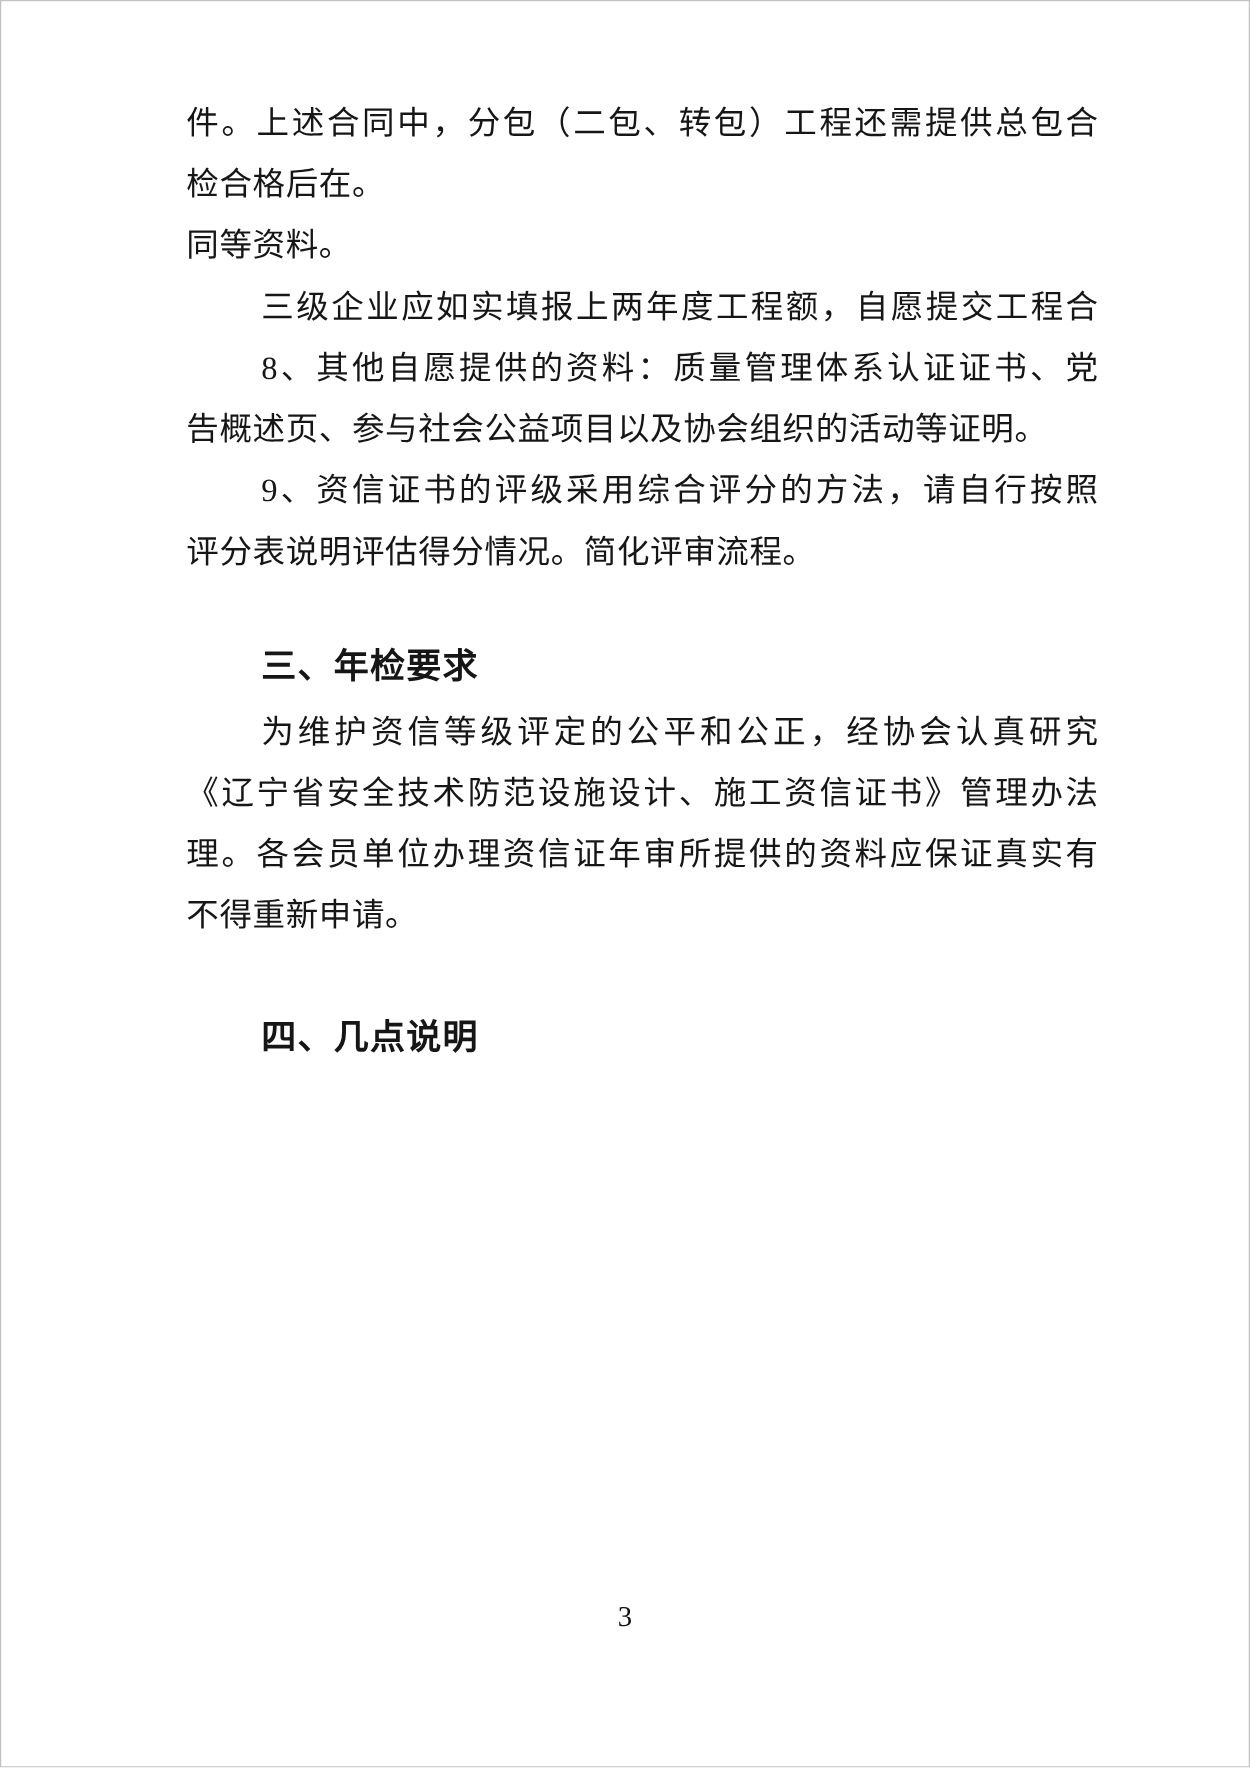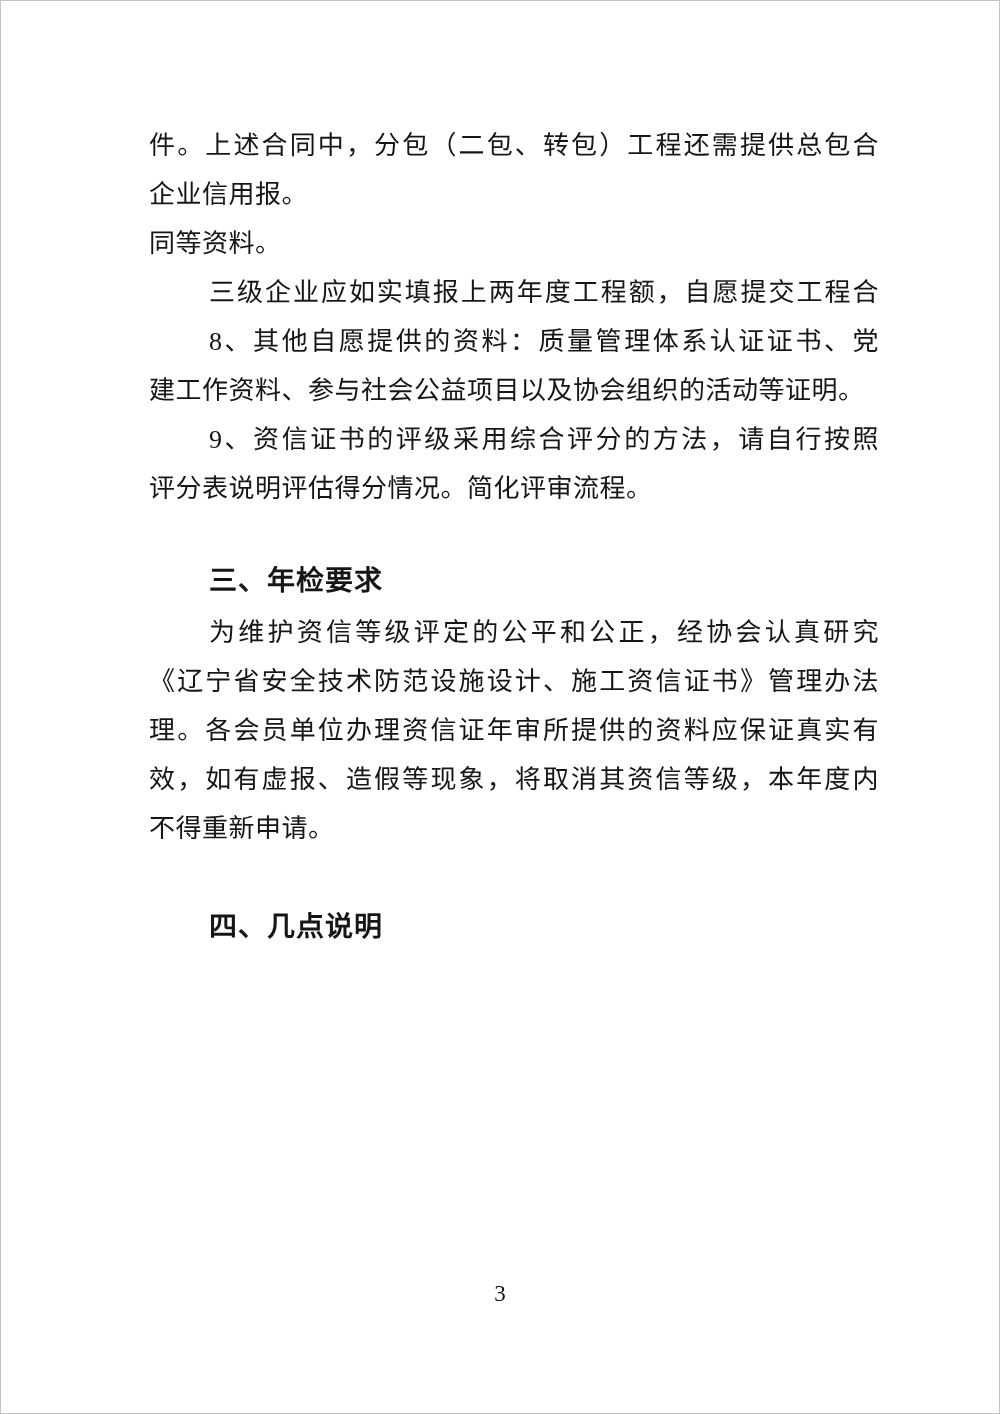--- a/index.html
+++ b/index.html
@@ -14,21 +14,20 @@
     box-sizing: border-box;
     border: 1px solid #c2c2c2;
     background: #ffffff;
     overflow: hidden;
     font-family: "Liberation Serif", "DejaVu Serif", serif;
     color: #161616;
   }
   .doc-body {
     position: relative;
     padding: 73px 120px 0 148px;
-    margin-top: 47px;
   }
   .para {
     margin: 0;
   }
   .line {
     font-size: 26px;
     line-height: 49px;
     text-align: justify;
     text-align-last: justify;
     letter-spacing: 0.5px;
@@ -65,38 +64,37 @@
     font-family: "Liberation Serif", "DejaVu Serif", serif;
   }
 </style>
 </head>
 <body>
 
 <div class="page">
   <div class="doc-body">
       <div class="para">
         <div class="line">件。上述合同中，分包（二包、转包）工程还需提供总包合</div>
-        <div class="line last">企业信用报。</div>
+        <div class="line last">检合格后在。</div>
       </div>
       <div class="para">
         <div class="line last">同等资料。</div>
         <div class="line first-indent">三级企业应如实填报上两年度工程额，自愿提交工程合</div>
       </div>
       <div class="para">
         <div class="line first-indent">8、其他自愿提供的资料：质量管理体系认证证书、党</div>
-        <div class="line last">建工作资料、参与社会公益项目以及协会组织的活动等证明。</div>
+        <div class="line last">告概述页、参与社会公益项目以及协会组织的活动等证明。</div>
       </div>
       <div class="para">
         <div class="line first-indent">9、资信证书的评级采用综合评分的方法，请自行按照</div>
         <div class="line last">评分表说明评估得分情况。简化评审流程。</div>
       </div>
       <div class="heading">三、年检要求</div>
       <div class="para">
         <div class="line first-indent">为维护资信等级评定的公平和公正，经协会认真研究</div>
         <div class="line">《辽宁省安全技术防范设施设计、施工资信证书》管理办法</div>
         <div class="line">理。各会员单位办理资信证年审所提供的资料应保证真实有</div>
-        <div class="line">效，如有虚报、造假等现象，将取消其资信等级，本年度内</div>
         <div class="line last">不得重新申请。</div>
       </div>
       <div class="heading">四、几点说明</div>
     </div>
   <div class="page-footer">3</div>
 </div>
 
 </body></html>

